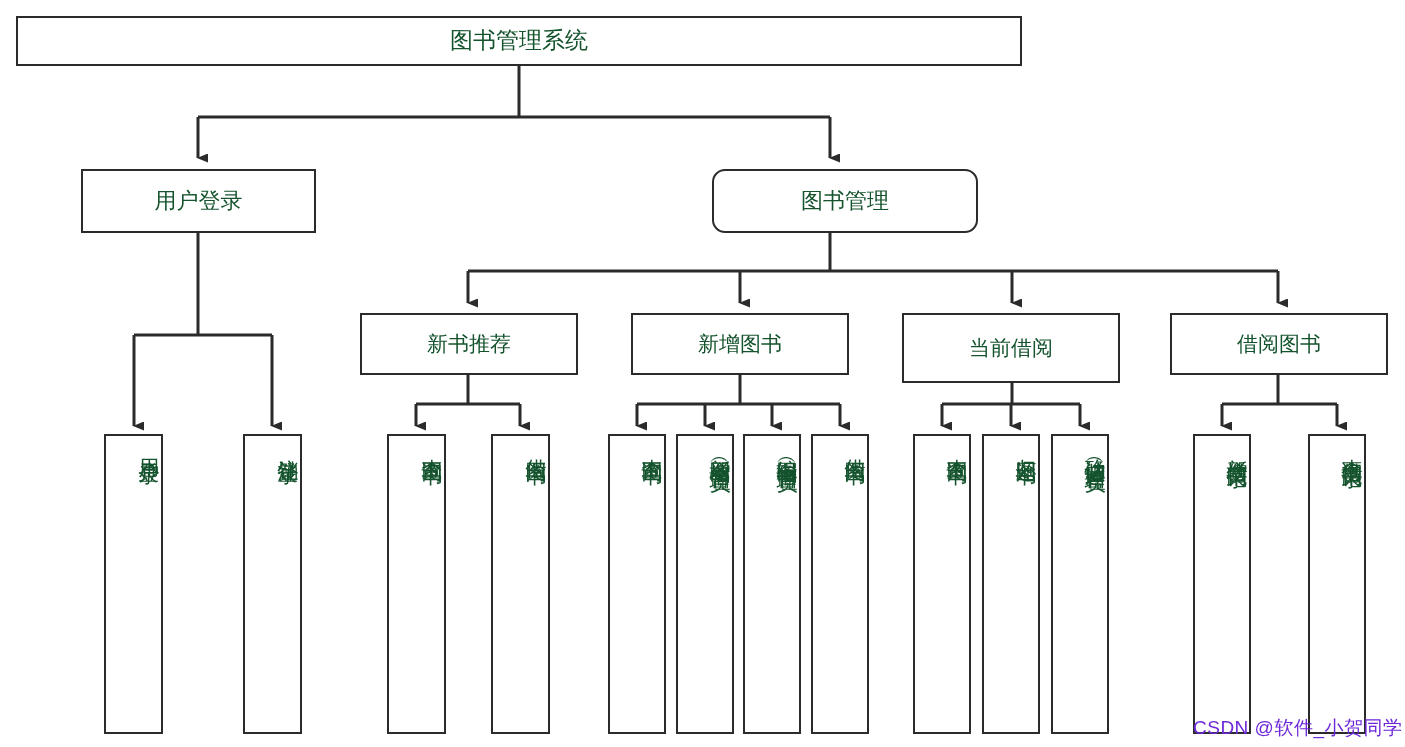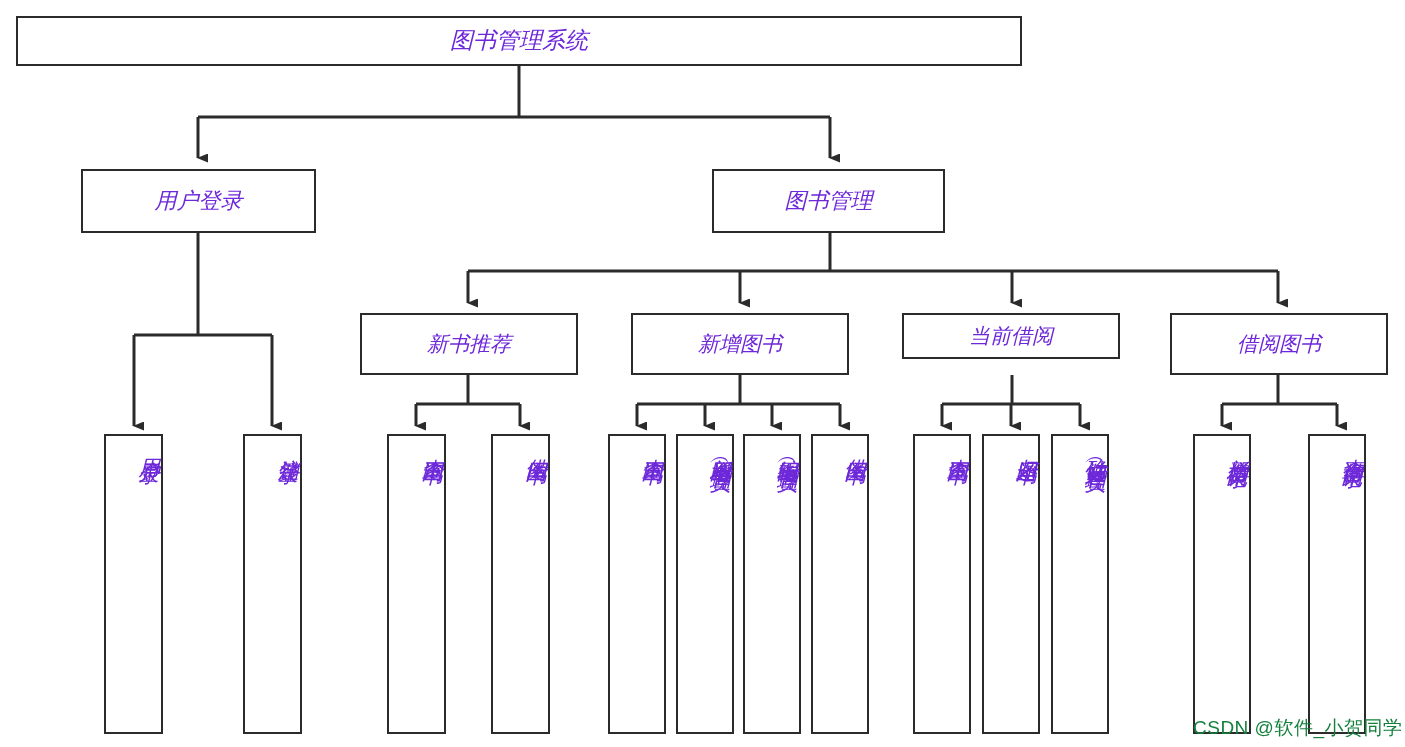--- a/index.html
+++ b/index.html
@@ -27,24 +27,23 @@
     pointer-events: none;
   }
   .node {
     position: absolute;
     box-sizing: border-box;
     border: 2px solid #2b2b2b;
     background: #ffffff;
     display: flex;
     align-items: center;
     justify-content: center;
-    color: #6d28d9;
+    color: #14532d;
     line-height: 1.18;
     text-align: left;
-    font-style: italic;
   }
   .node.root {
     font-size: 23px;
   }
   .node.level2 {
     font-size: 22px;
   }
   .node.level3 {
     font-size: 21px;
   }
@@ -59,21 +58,21 @@
   }
   .node.leaf .leaf-text {
     display: block;
     writing-mode: vertical-rl;
     text-orientation: upright;
     white-space: nowrap;
   }
   .watermark {
     position: absolute;
     font-size: 19px;
-    color: #15803d;
+    color: #6d28d9;
     white-space: nowrap;
     letter-spacing: 0.5px;
   }
 </style>
 </head>
 <body>
 
 <div id="diagram-root">
 
   <svg id="edge-layer" viewBox="0 0 1405 747" width="1405" height="747" xmlns="http://www.w3.org/2000/svg">
@@ -126,31 +125,31 @@
     </g>
   </svg>
 
   <div class="node root" style="left:16px; top:16px; width:1006px; height:50px;">
     <span>图书管理系统</span>
   </div>
 
   <div class="node level2" style="left:81px; top:169px; width:235px; height:64px;">
     <span>用户登录</span>
   </div>
-  <div class="node level2" style="left:712px; top:169px; width:233px; height:64px;">
+  <div class="node level2" style="left:712px; top:169px; width:266px; height:64px;border-radius:13px;">
     <span>图书管理</span>
   </div>
 
   <div class="node level3" style="left:360px; top:313px; width:218px; height:62px;">
     <span>新书推荐</span>
   </div>
   <div class="node level3" style="left:631px; top:313px; width:218px; height:62px;">
     <span>新增图书</span>
   </div>
-  <div class="node level3" style="left:902px; top:313px; width:218px; height:46px;">
+  <div class="node level3" style="left:902px; top:313px; width:218px; height:70px;">
     <span>当前借阅</span>
   </div>
   <div class="node level3" style="left:1170px; top:313px; width:218px; height:62px;">
     <span>借阅图书</span>
   </div>
 
   <div class="node leaf" style="left:104px; top:434px; width:59px; height:300px;">
     <span class="leaf-text">用户登录</span>
   </div>
   <div class="node leaf" style="left:243px; top:434px; width:59px; height:300px;">

